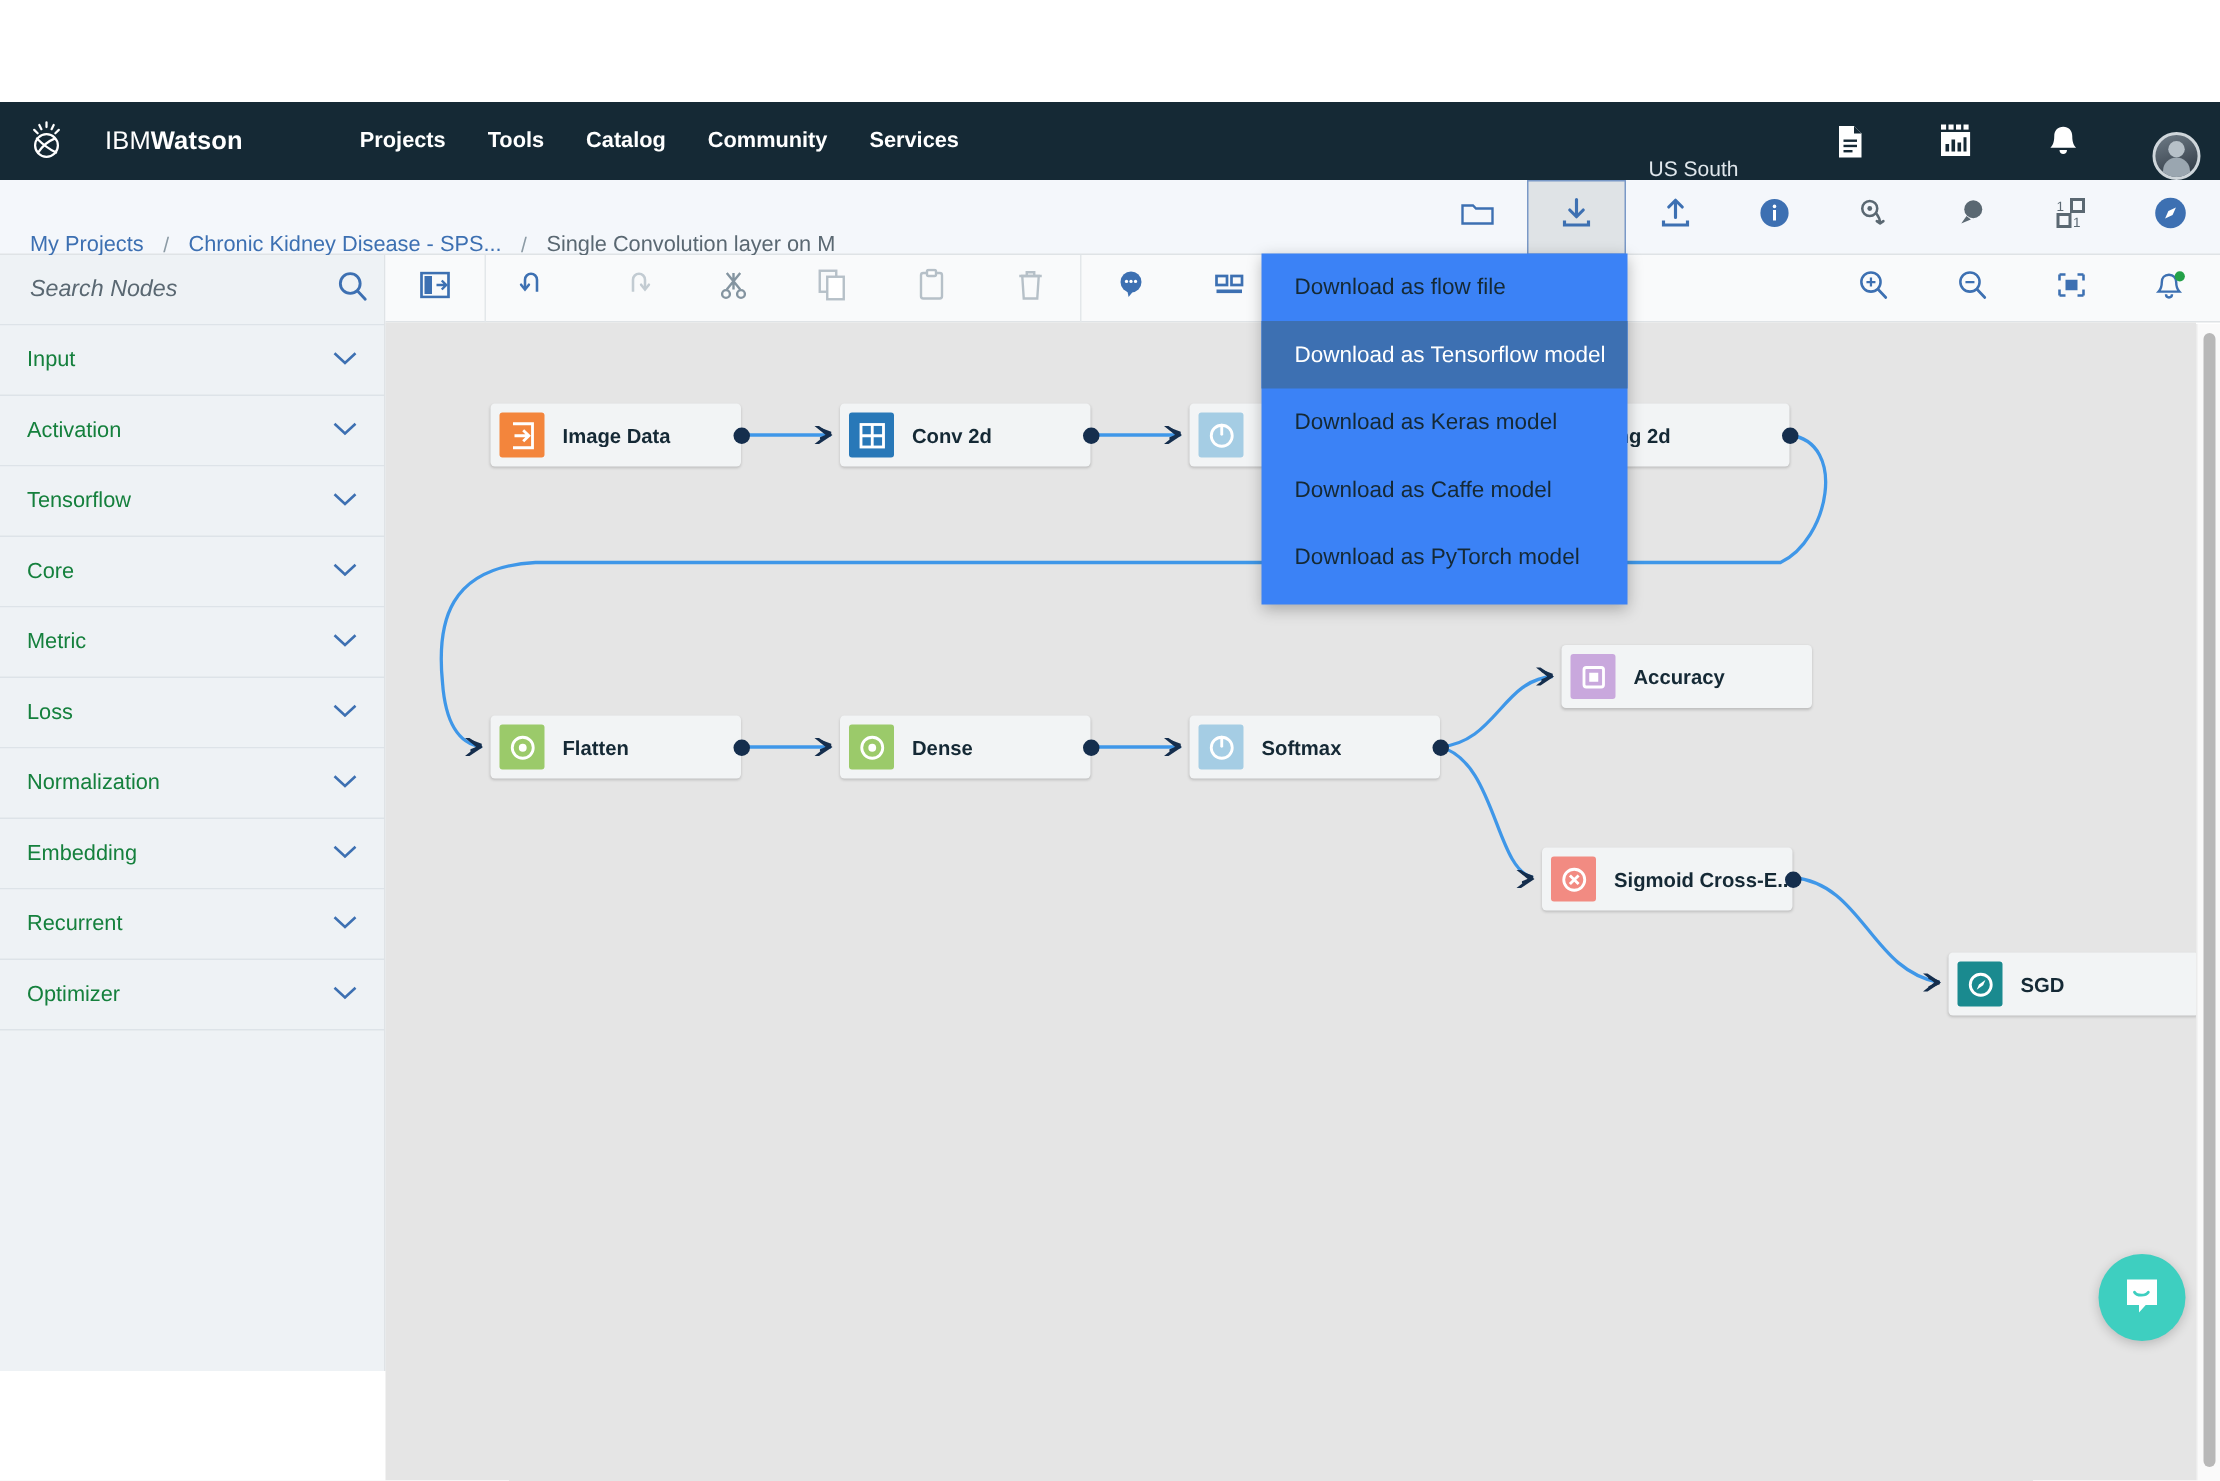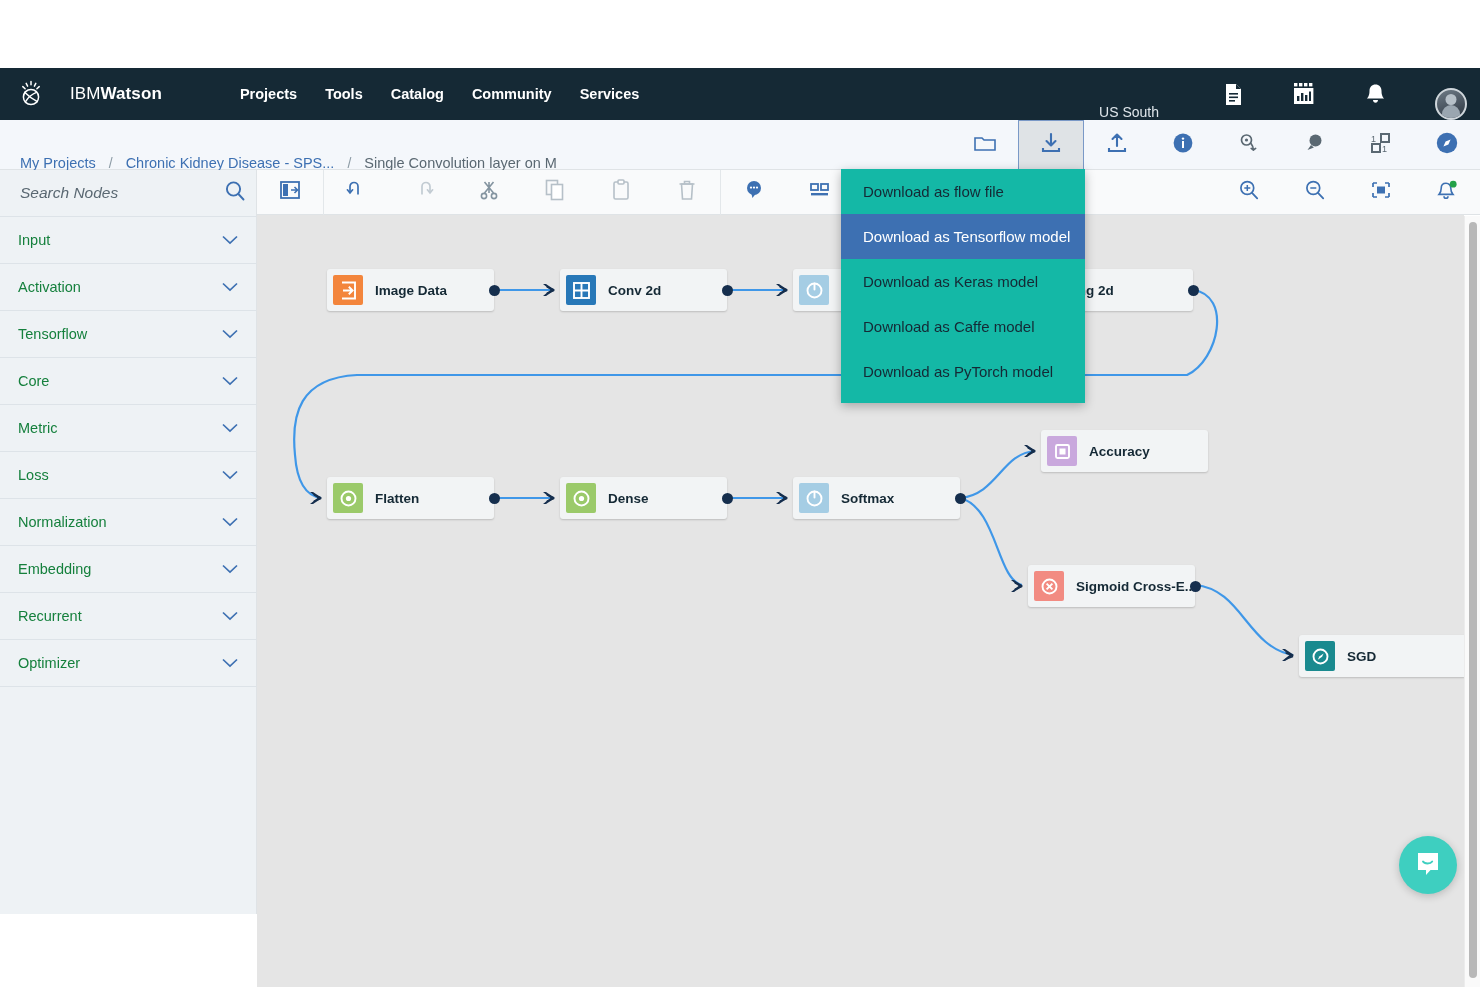--- a/index.html
+++ b/index.html
@@ -129,21 +129,21 @@
     background:#152e4d; top:50%; margin-top:-5.5px;
   }
   .in-arrow {
     position:absolute; left:-14px; top:50%; margin-top:-7px;
     font-size:15px; font-weight:700; color:#152e4d; line-height:14px;
   }
 
   
   .dropdown {
     position:absolute; top:169px; left:841px; width:244px; height:234px;
-    background:#14b8a6; box-shadow:0 3px 10px rgba(0,0,0,.28);
+    background:#3b82f6; box-shadow:0 3px 10px rgba(0,0,0,.28);
     z-index:60;
     text-align:right;
   }
   .dd-item {
     height:45px; display:flex; align-items:center; padding:0 22px;
     font-size:15px; color:#152935; cursor:pointer; white-space:nowrap;
   }
   .dd-item.selected { background:#3d70b2; color:#ffffff; }
 
   

